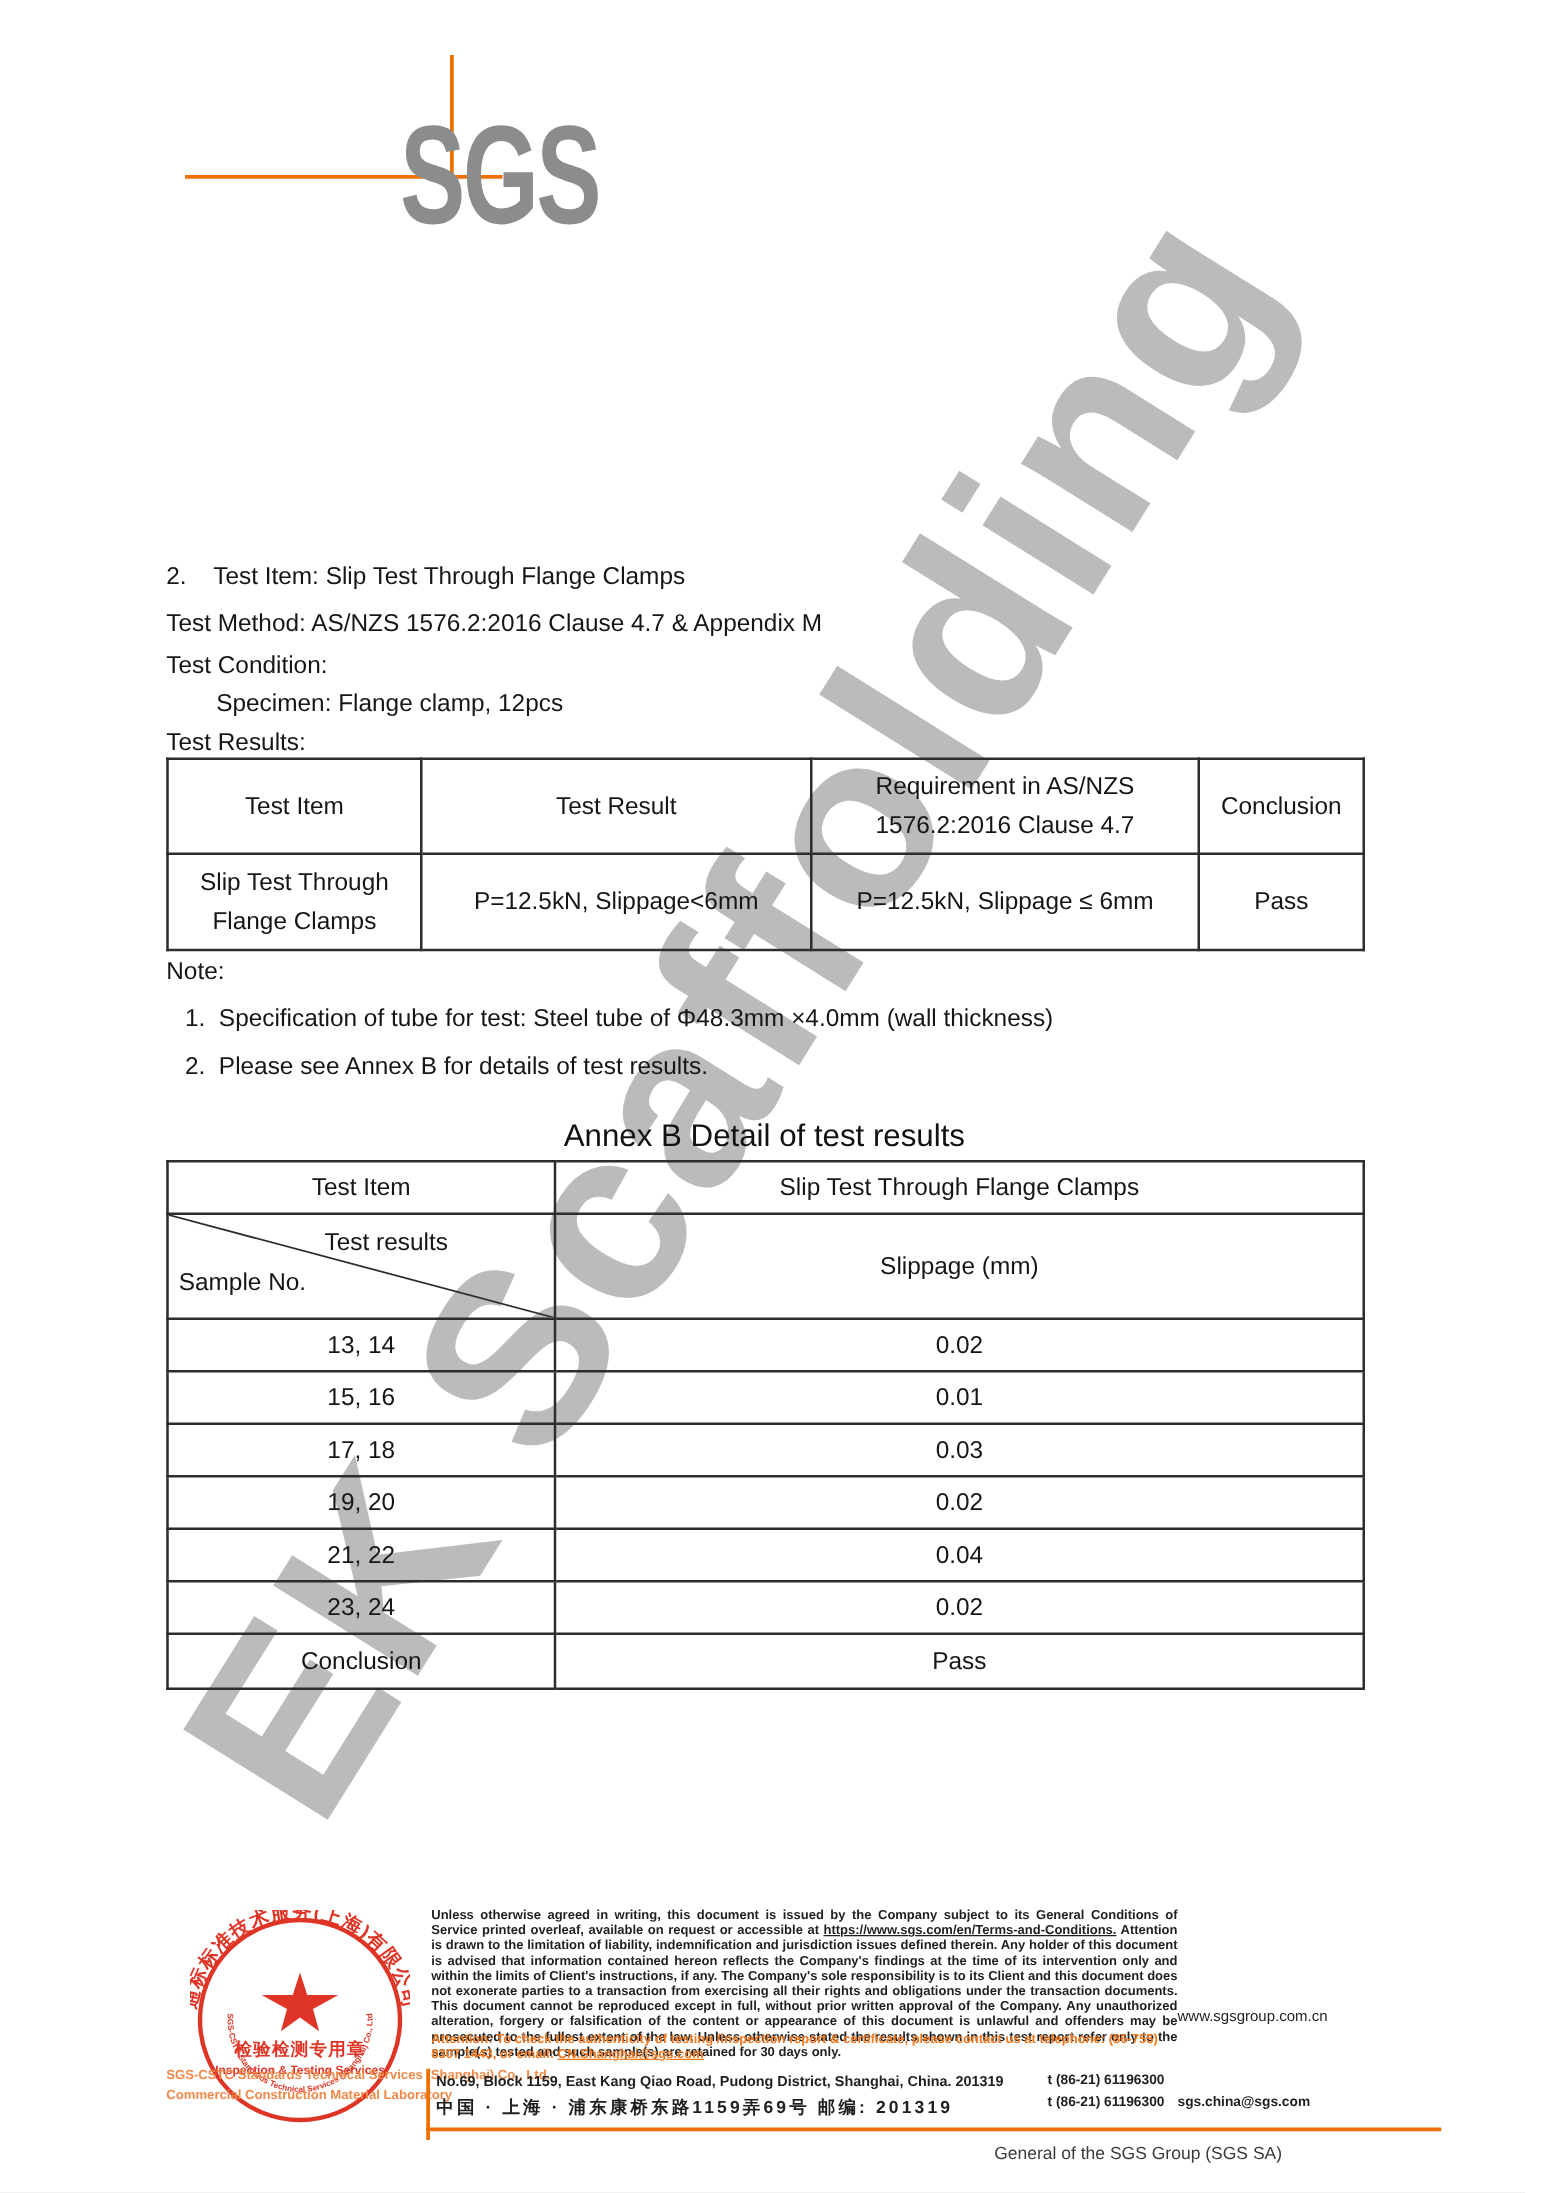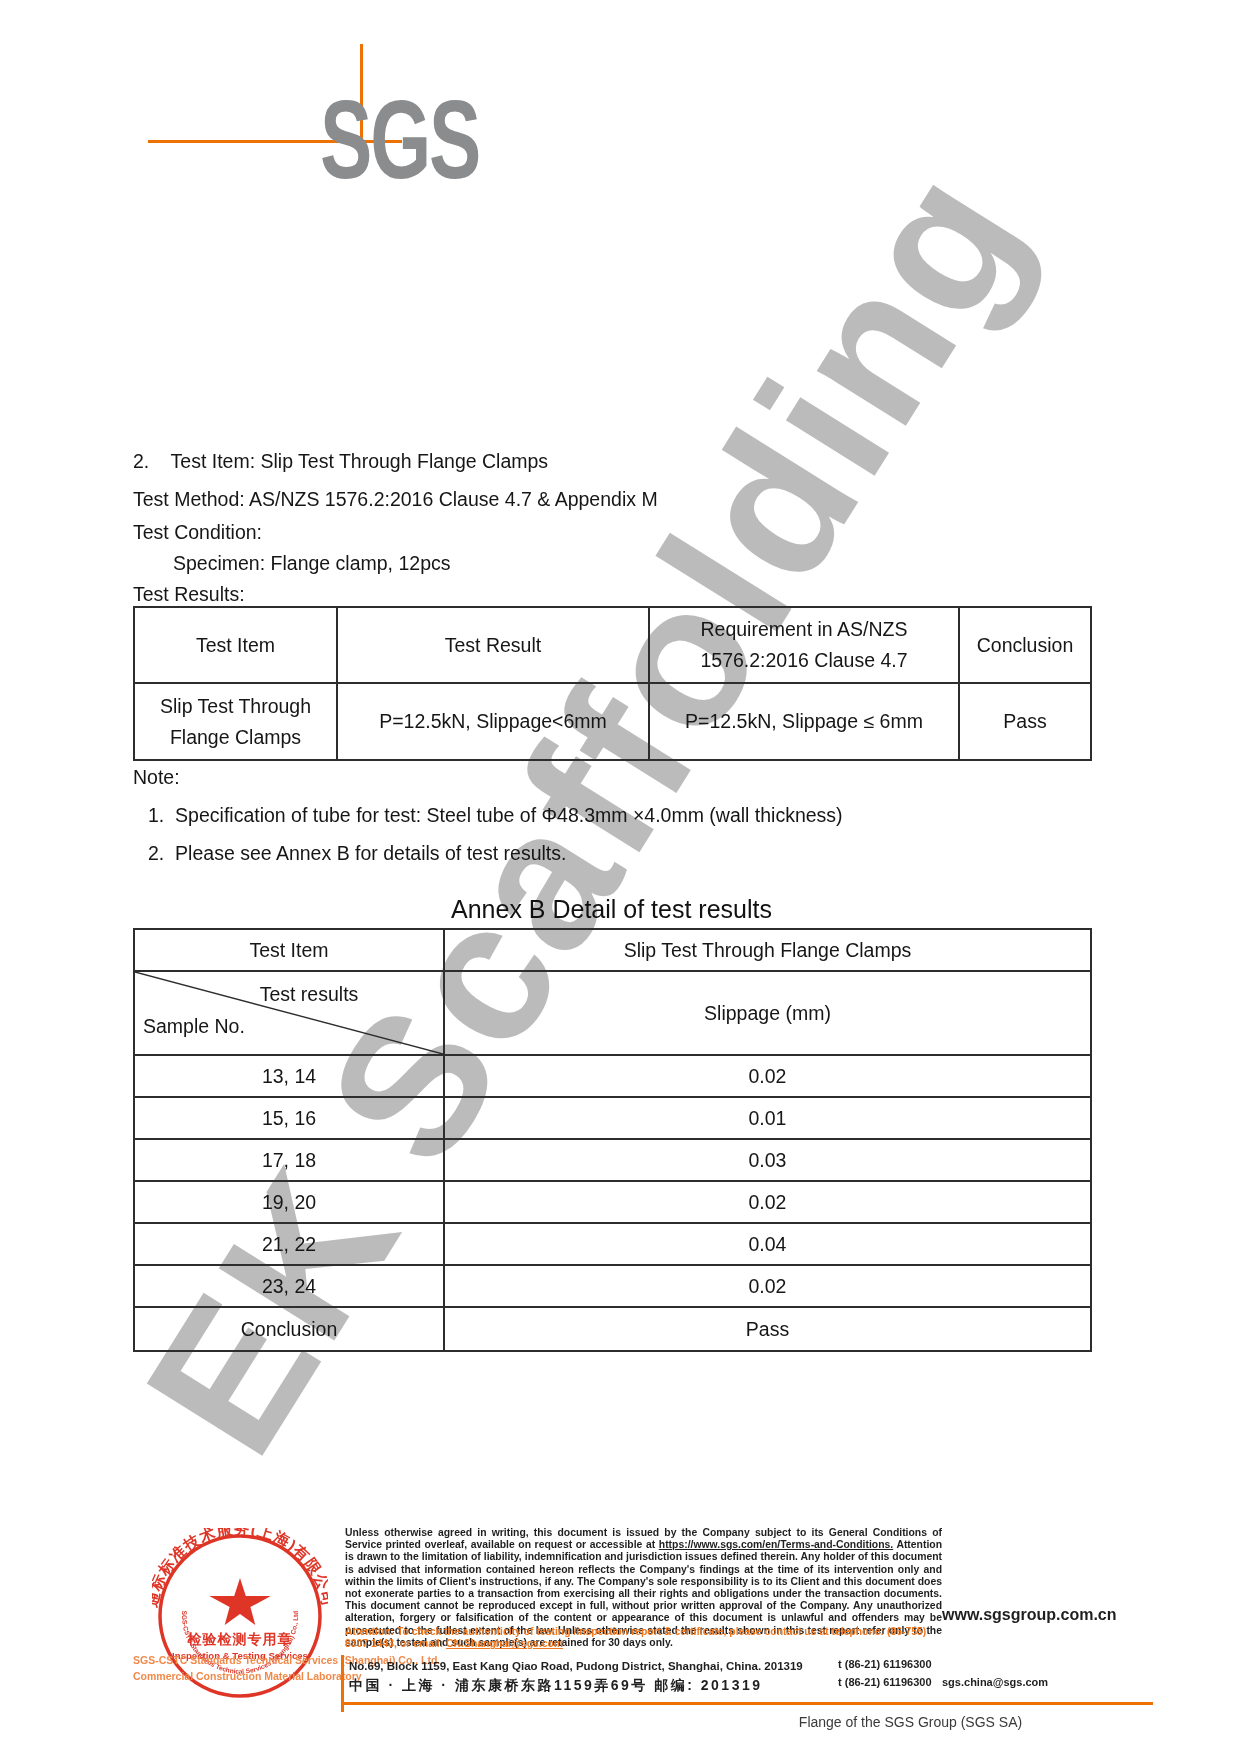--- a/index.html
+++ b/index.html
@@ -55,21 +55,21 @@
   .disclaimer { position:absolute; left:345px; top:1527px; width:597px; font-size:10.4px;
                 font-weight:bold; line-height:12.2px; text-align:justify; color:#1f1f1f; }
   .disclaimer a, .attention a { color:inherit; text-decoration:underline; }
   .attention { position:absolute; left:345px; top:1626px; width:600px; font-size:10.4px;
                font-weight:bold; line-height:12.2px; color:#f0781e; }
   .addr-bar { position:absolute; left:341px; top:1655px; width:3px; height:57px; background:#ee7203; }
   .addr-en { position:absolute; left:349px; top:1660px; font-size:11.5px; font-weight:bold; color:#1f1f1f; }
   .addr-cn { position:absolute; left:349px; top:1677px; font-size:14px; font-weight:bold; letter-spacing:2.5px; color:#1f1f1f; }
   .contact1 { position:absolute; left:838px; top:1658px; font-size:11px; font-weight:bold; color:#1f1f1f; }
   .contact2 { position:absolute; left:838px; top:1676px; font-size:11px; font-weight:bold; color:#1f1f1f; }
-  .site1 { position:absolute; left:942px; top:1606px; font-size:16px; font-weight:bold; color:#1f1f1f; }
+  .site1 { position:absolute; left:942px; top:1606px; font-size:12px; font-weight:normal; color:#1f1f1f; }
   .site2 { position:absolute; left:942px; top:1676px; font-size:11px; font-weight:bold; color:#1f1f1f; }
   .footer-rule { position:absolute; left:341px; top:1702px; width:812px; height:3px; background:#ee7203; }
   .member { position:absolute; left:758px; top:1714px; width:305px; text-align:center; font-size:14px; color:#3a3a3a; }
 </style>
 </head>
 <body>
 
 <div class="page">
 
   <div class="watermark">EK Scaffolding</div>
@@ -195,16 +195,16 @@
     <div class="addr-bar"></div>
     <div class="addr-en">No.69, Block 1159, East Kang Qiao Road, Pudong District, Shanghai, China. 201319</div>
     <div class="addr-cn">中国 · 上海 · 浦东康桥东路1159弄69号  邮编: 201319</div>
 
     <div class="contact1">t (86-21) 61196300</div>
     <div class="contact2">t (86-21) 61196300</div>
     <a class="site1" href="#" style="text-decoration:none;">www.sgsgroup.com.cn</a>
     <a class="site2" href="#" style="text-decoration:none;">sgs.china@sgs.com</a>
 
     <div class="footer-rule"></div>
-    <div class="member">Flange of the SGS Group (SGS SA)</div>
+    <div class="member">General of the SGS Group (SGS SA)</div>
 
   </div>
 </div>
 
 </body></html>

